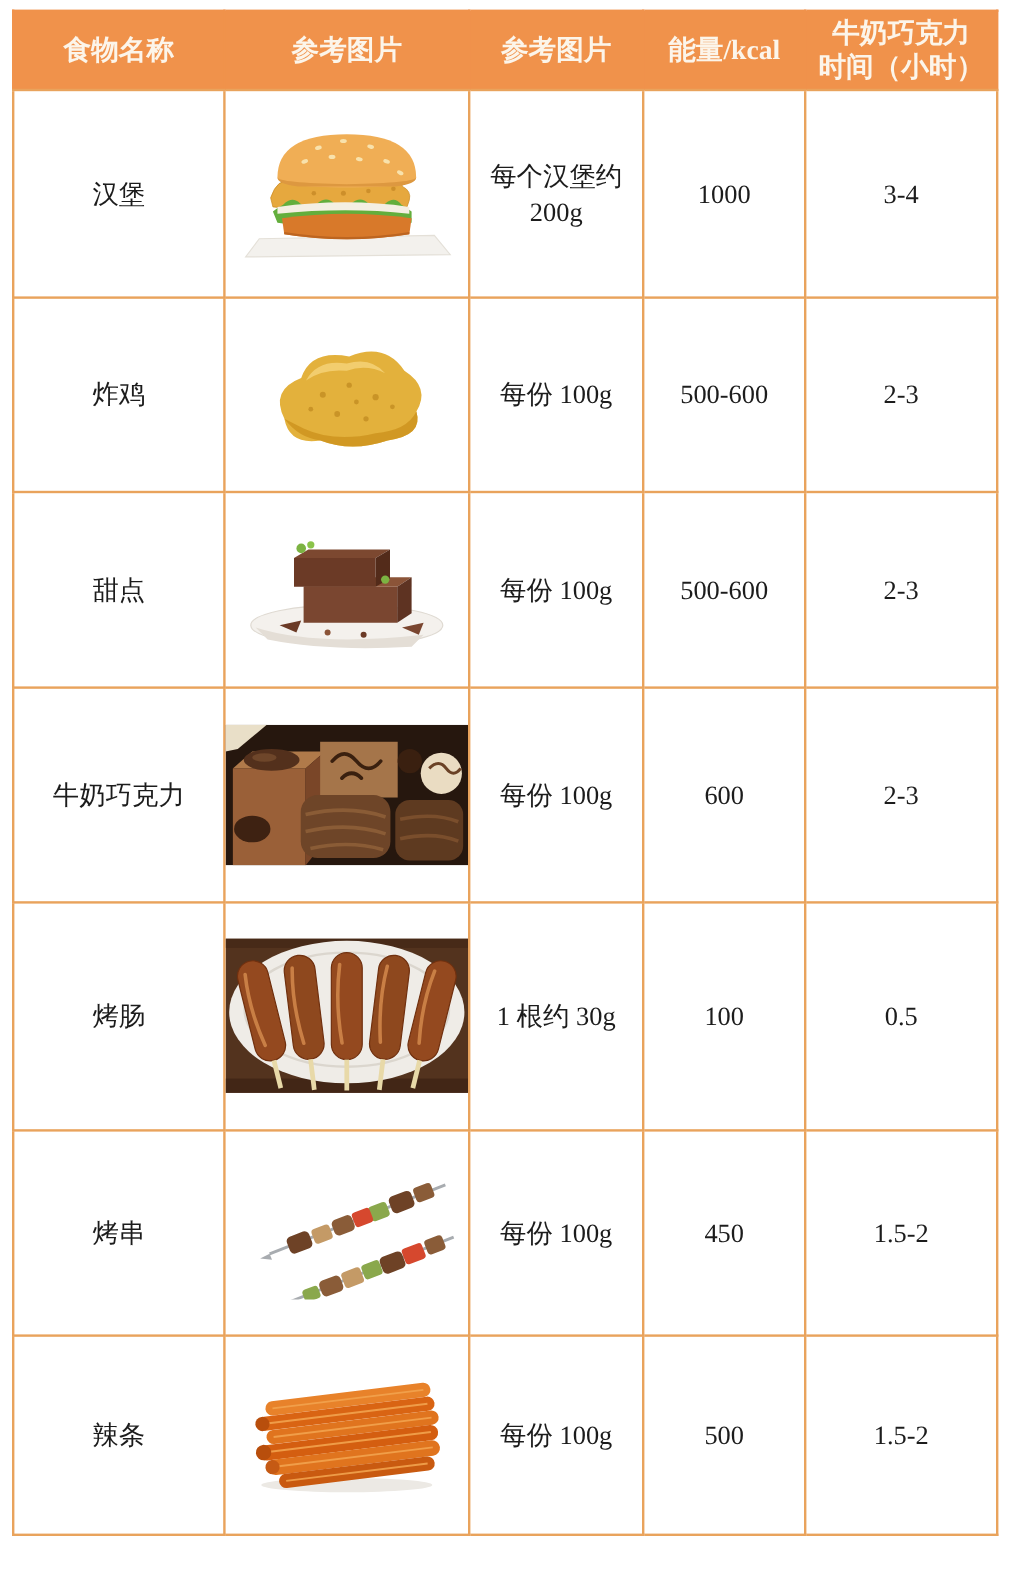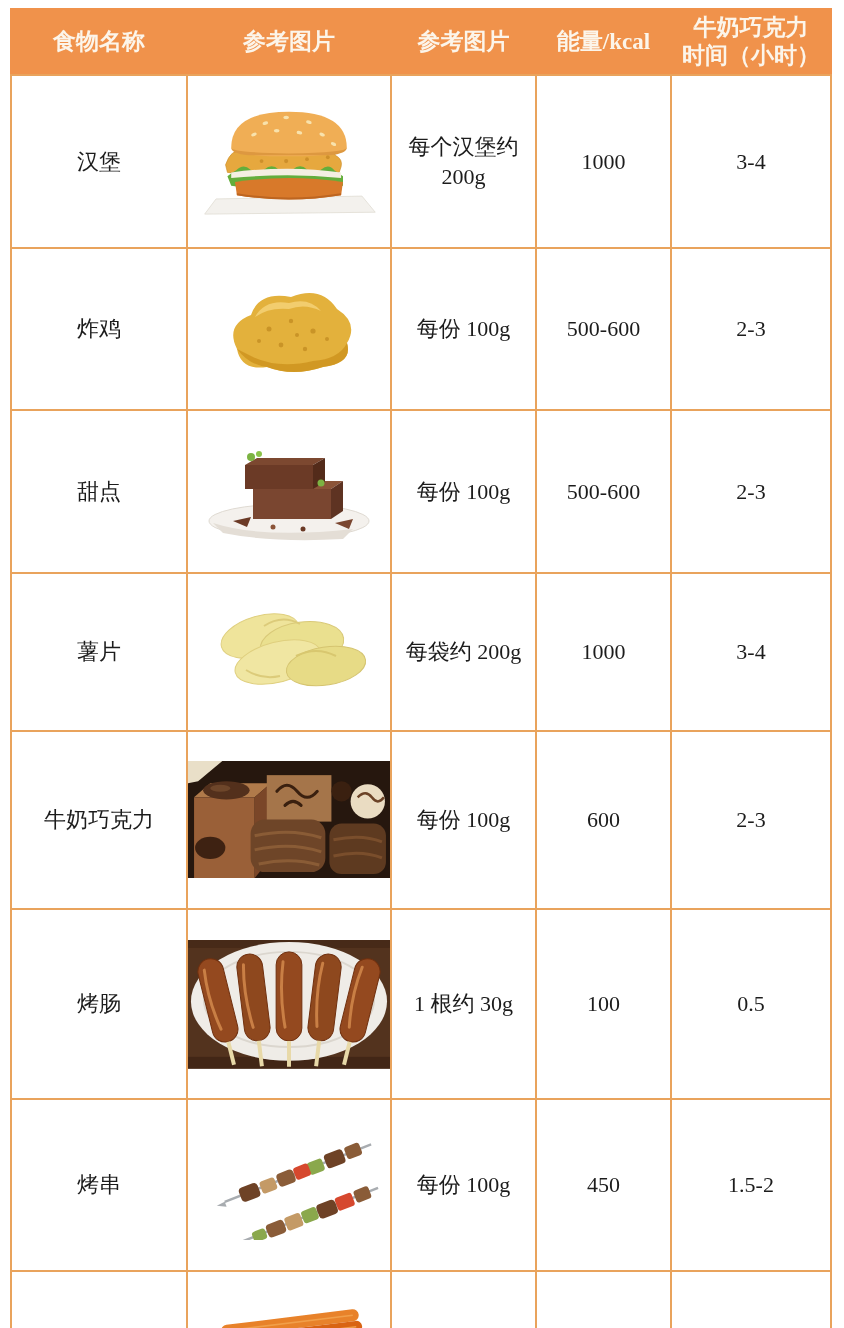--- a/index.html
+++ b/index.html
@@ -147,37 +147,20 @@
         <polygon points="132,82 150,78 146,88" fill="#7A4630"></polygon>
         <circle cx="70" cy="86" r="2.5" fill="#8B5438"></circle>
             <circle cx="100" cy="88" r="2.5" fill="#6B3A26"></circle>
       </svg>
     </td>
     <td>每份 100g</td>
     <td>500-600</td>
     <td>2-3</td>
   </tr>
 
-  <tr style="height:117px;">
-    <td>薯片</td>
-    <td class="photo">
-      <svg width="178" height="96" viewBox="0 0 178 96" role="img">
-        <ellipse cx="60" cy="32" rx="40" ry="20" fill="#EFE49B" stroke="#DFCF7E" transform="rotate(-16 60 32)"></ellipse>
-        <ellipse cx="102" cy="40" rx="42" ry="22" fill="#EAE08F" stroke="#D9C978" transform="rotate(-8 102 40)"></ellipse>
-        <path d="M64,22 q18,-12 36,-2" fill="none" stroke="#DCCB7A" stroke-width="2"></path>
-        <ellipse cx="78" cy="58" rx="44" ry="20" fill="#F0E6A2" stroke="#DFCF7E" transform="rotate(-14 78 58)"></ellipse>
-        <ellipse cx="126" cy="62" rx="40" ry="19" fill="#E7DB86" stroke="#D5C470" transform="rotate(-9 126 62)"></ellipse>
-        <path d="M96,52 q20,-10 40,0" fill="none" stroke="#D8C76F" stroke-width="2"></path>
-        <path d="M46,66 q16,10 34,6" fill="none" stroke="#DCCB7A" stroke-width="2"></path>
-      </svg>
-    </td>
-    <td>每袋约 200g</td>
-    <td>1000</td>
-    <td>3-4</td>
-  </tr>
 
   <tr style="height:118px;padding-left:12px;">
     <td>牛奶巧克力</td>
     <td class="photo full">
       <svg viewBox="0 0 200 116" preserveAspectRatio="none" role="img">
         <rect width="200" height="116" fill="#26170E"></rect>
         <polygon points="0,0 34,0 10,20 0,22" fill="#E9DFC8"></polygon>
         <polygon points="6,36 22,22 82,22 66,36" fill="#B07A4A"></polygon>
         <rect x="6" y="36" width="60" height="80" fill="#9A6038"></rect>
         <polygon points="66,36 82,22 82,96 66,116" fill="#7A4628"></polygon>

